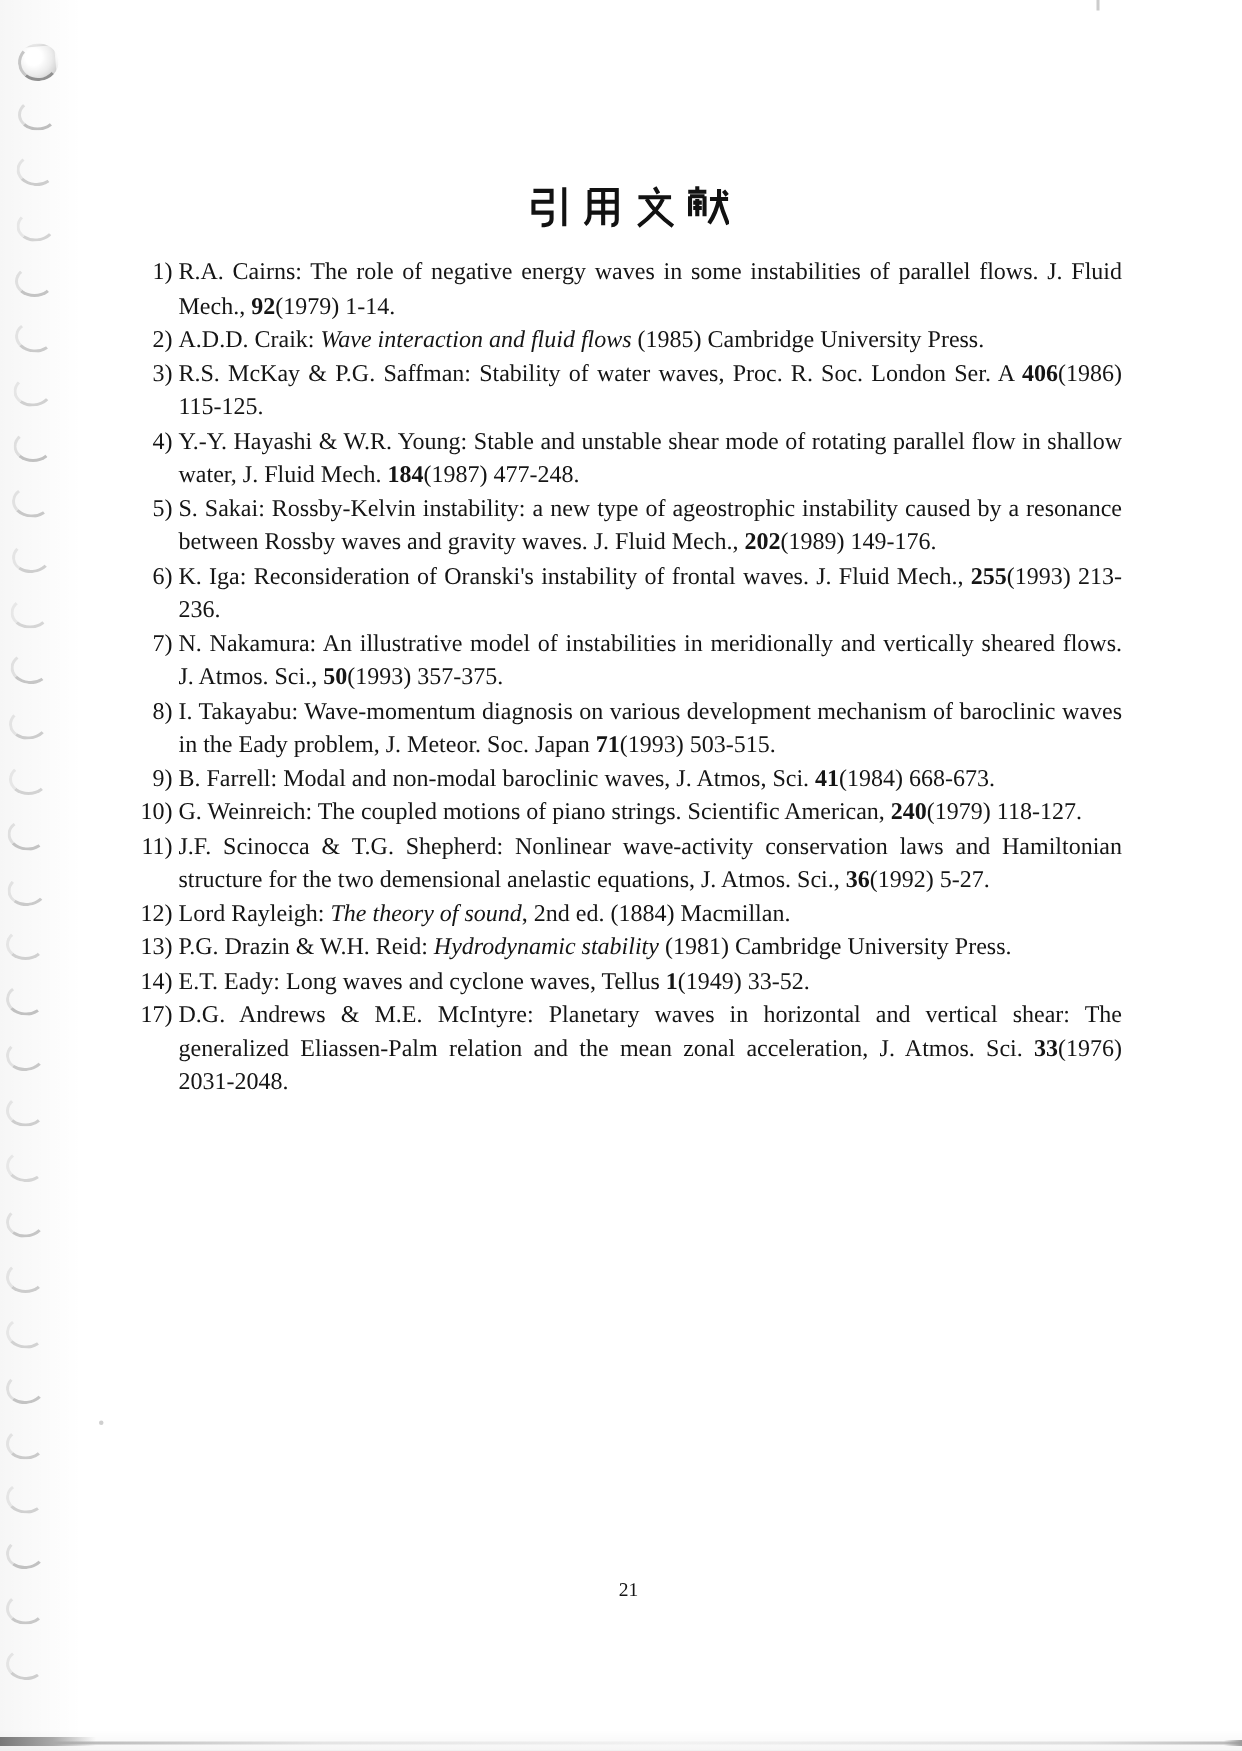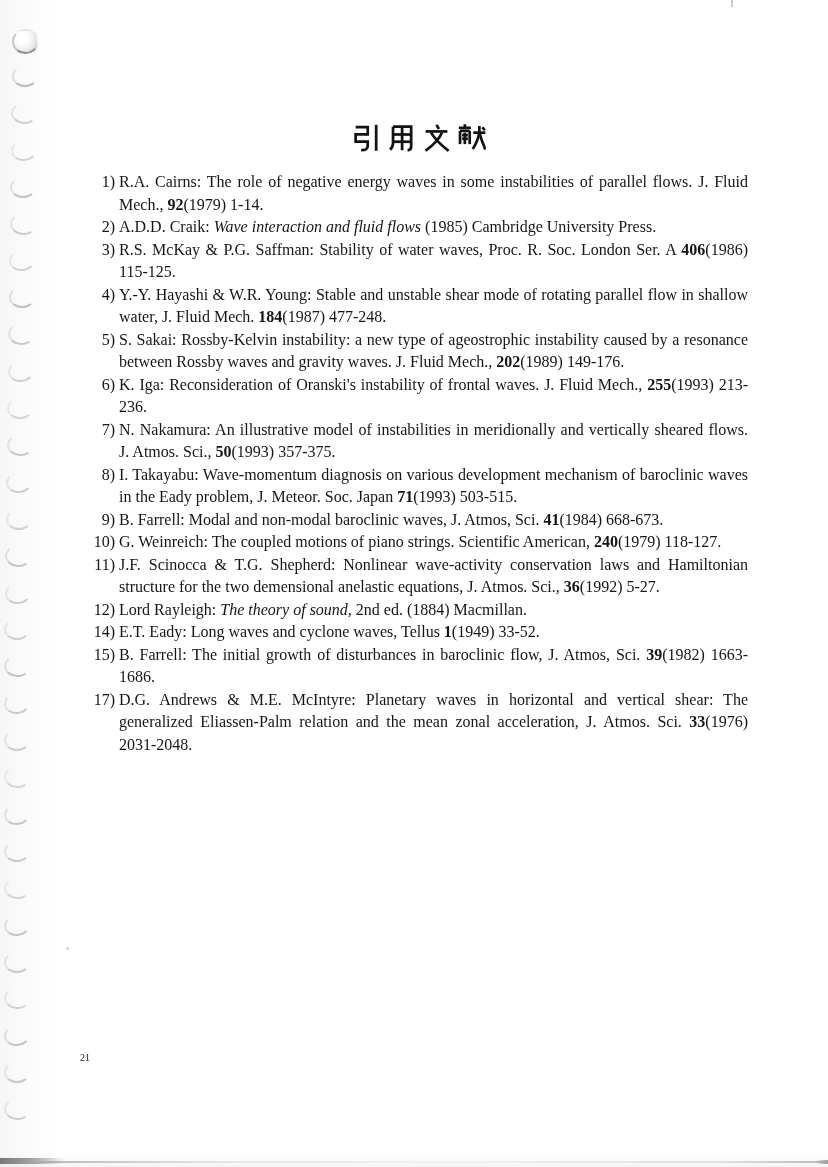--- a/index.html
+++ b/index.html
@@ -57,22 +57,22 @@
   }
   .ref-body{
     flex:1 1 auto;
     text-align:justify;
     hyphens:auto;-webkit-hyphens:auto;
   }
   .ref-body b{font-weight:bold;}
   .ref-body i{font-style:italic;}
 
   .page-number{
-    position:absolute;top:1052px;left:80px;width:656px;
-    font-size:10px;
+    position:absolute;top:1052px;left:91px;width:656px;
+    text-align:center;font-size:13px;
   }
 
   
   .bottom-line{
     position:absolute;left:0;bottom:4px;width:100%;height:2px;
     background:linear-gradient(to right,
       rgba(110,110,110,.55), rgba(175,175,175,.28) 26%,
       rgba(200,200,200,.14) 55%, rgba(160,160,160,.3) 88%,
       rgba(120,120,120,.5));
   }
@@ -213,26 +213,26 @@
       </div>
       <div class="ref">
         <span class="ref-num">11)</span>
         <div class="ref-body"><span>J.F. Scinocca &amp; T.G. Shepherd: Nonlinear wave-activity conservation laws and Hamiltonian structure for the two demensional anelastic equations, J. Atmos. Sci., </span><b>36</b><span>(1992) 5-27.</span></div>
       </div>
       <div class="ref">
         <span class="ref-num">12)</span>
         <div class="ref-body"><span>Lord Rayleigh: </span><i>The theory of sound</i><span>, 2nd ed. (1884) Macmillan.</span></div>
       </div>
       <div class="ref">
+        <span class="ref-num">13)</span>
+        <div class="ref-body"><span>P.G. Drazin &amp; W.H. Reid: </span><i>Hydrodynamic stability</i><span> (1981) Cambridge University Press.</span></div>
+      </div>
+      <div class="ref">
         <span class="ref-num">14)</span>
         <div class="ref-body"><span>E.T. Eady: Long waves and cyclone waves, Tellus </span><b>1</b><span>(1949) 33-52.</span></div>
-      </div>
-      <div class="ref">
-        <span class="ref-num">15)</span>
-        <div class="ref-body"><span>B. Farrell: The initial growth of disturbances in baroclinic flow, J. Atmos, Sci. </span><b>39</b><span>(1982) 1663-1686.</span></div>
       </div>
       <div class="ref">
         <span class="ref-num">17)</span>
         <div class="ref-body"><span>D.G. Andrews &amp; M.E. McIntyre: Planetary waves in horizontal and vertical shear: The generalized Eliassen-Palm relation and the mean zonal acceleration, J. Atmos. Sci. </span><b>33</b><span>(1976) 2031-2048.</span></div>
       </div>
     </div>
 
   <div class="page-number">21</div>
 
   <div class="scratch-top"></div>

